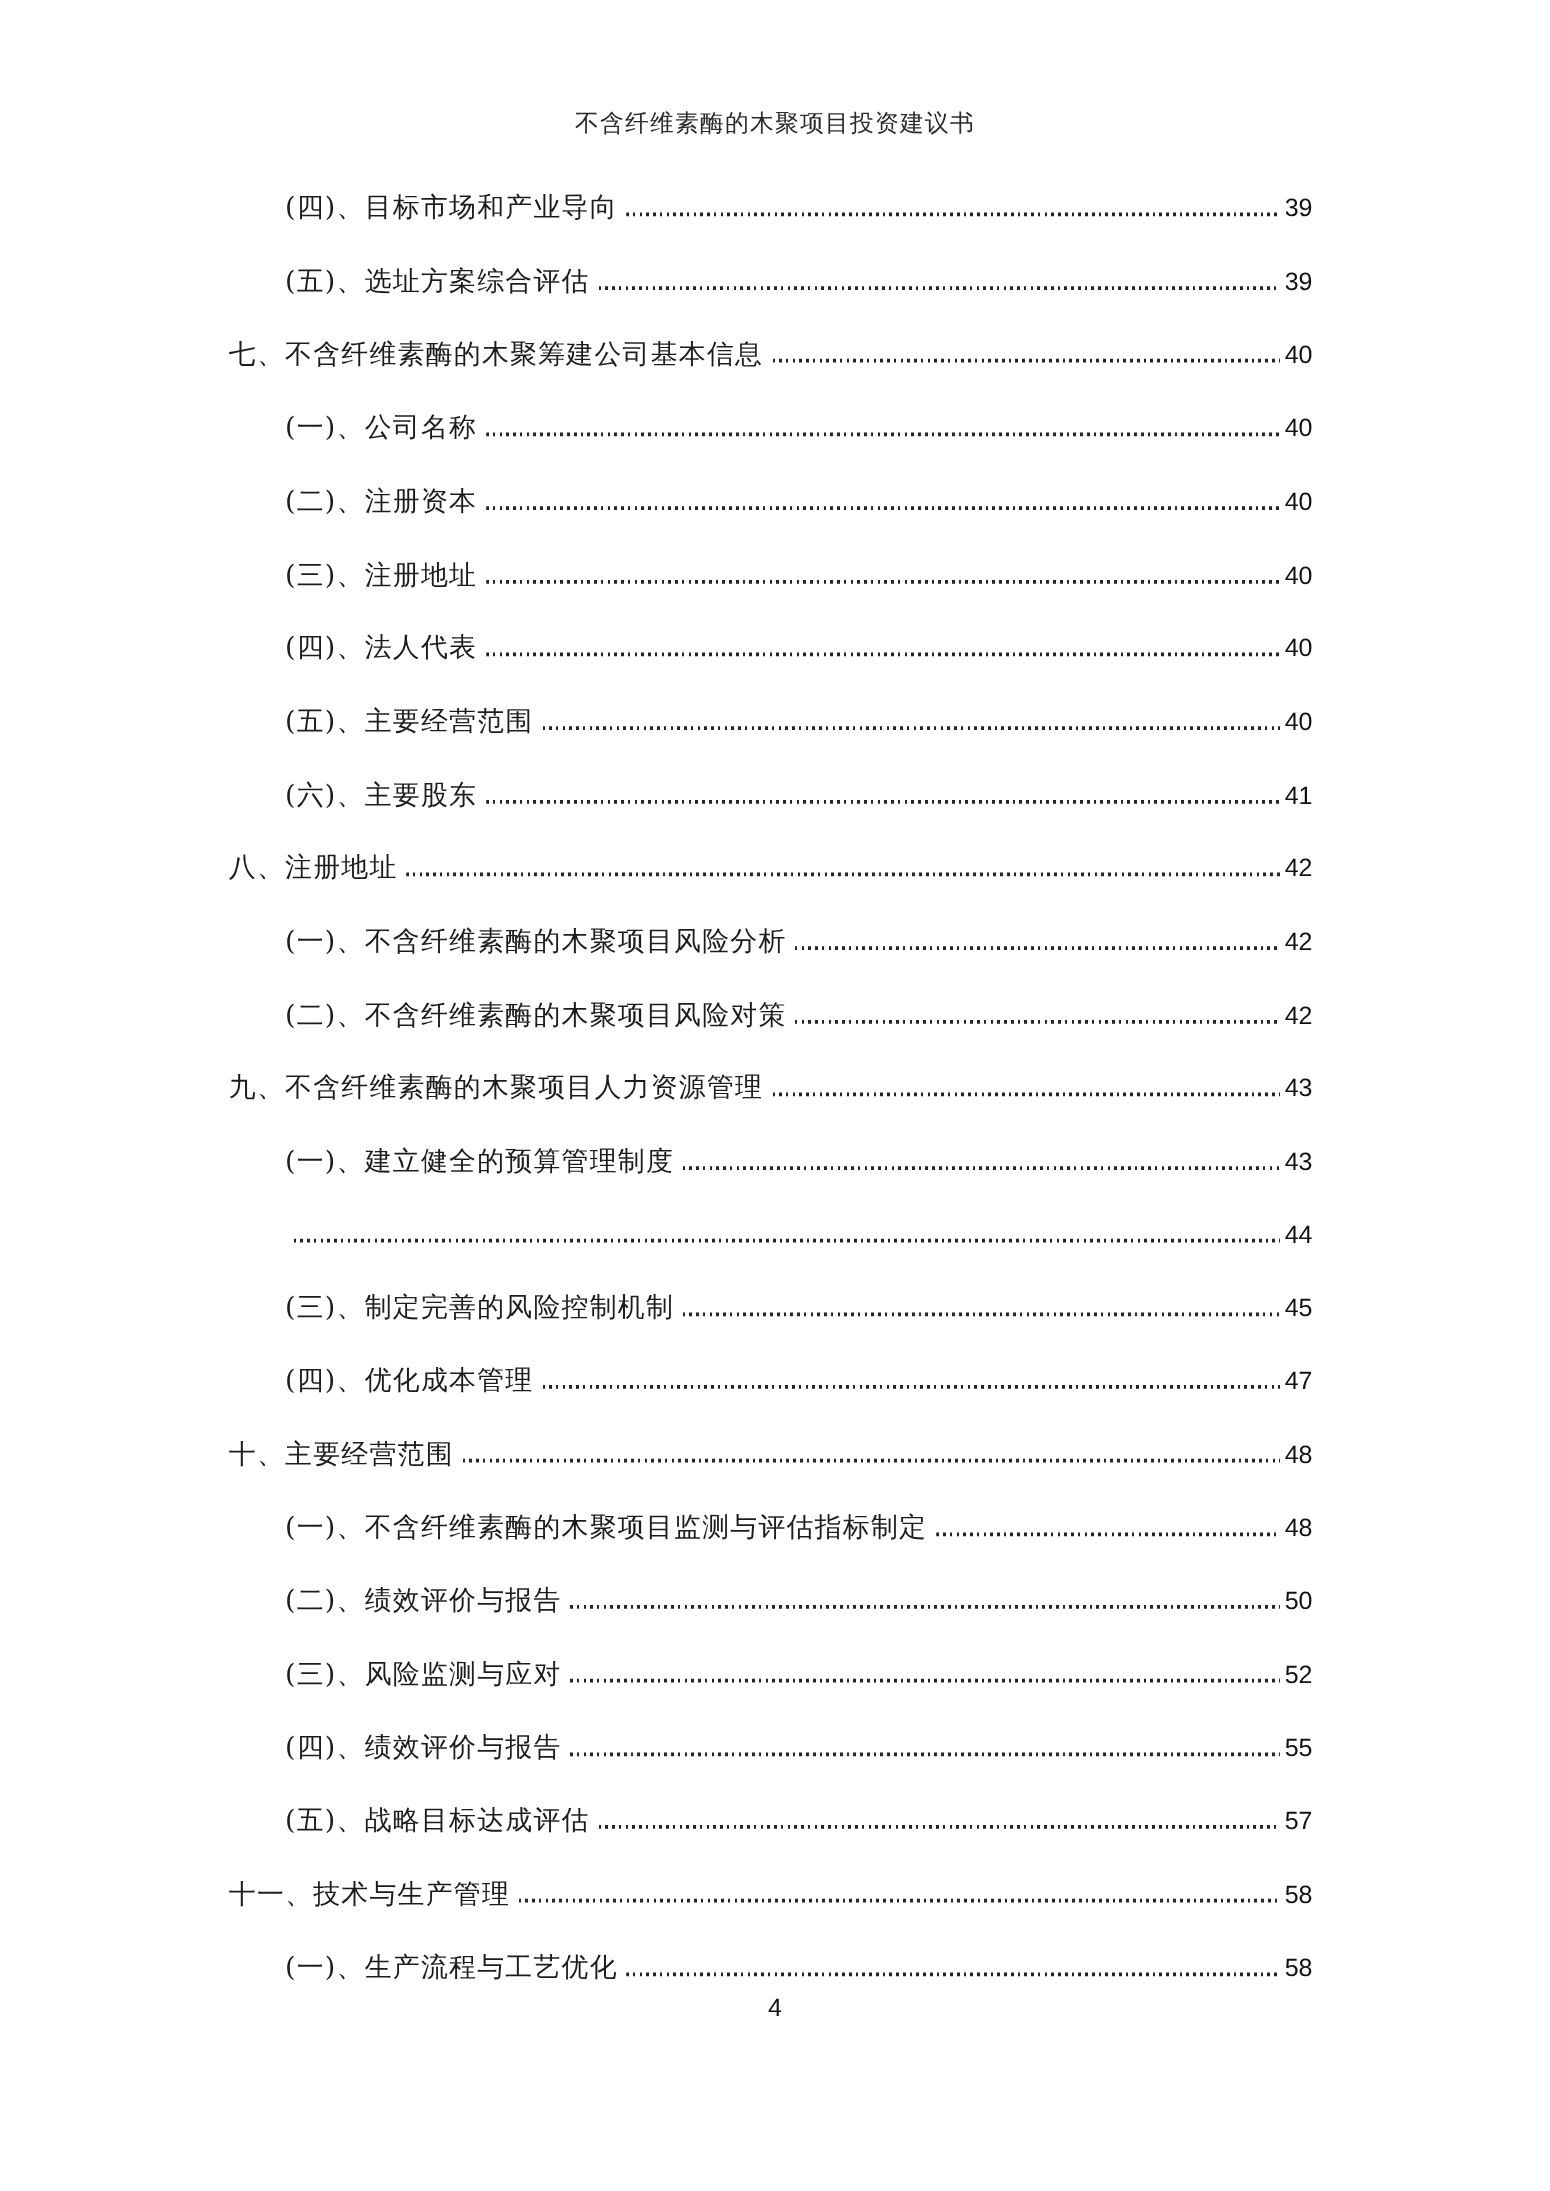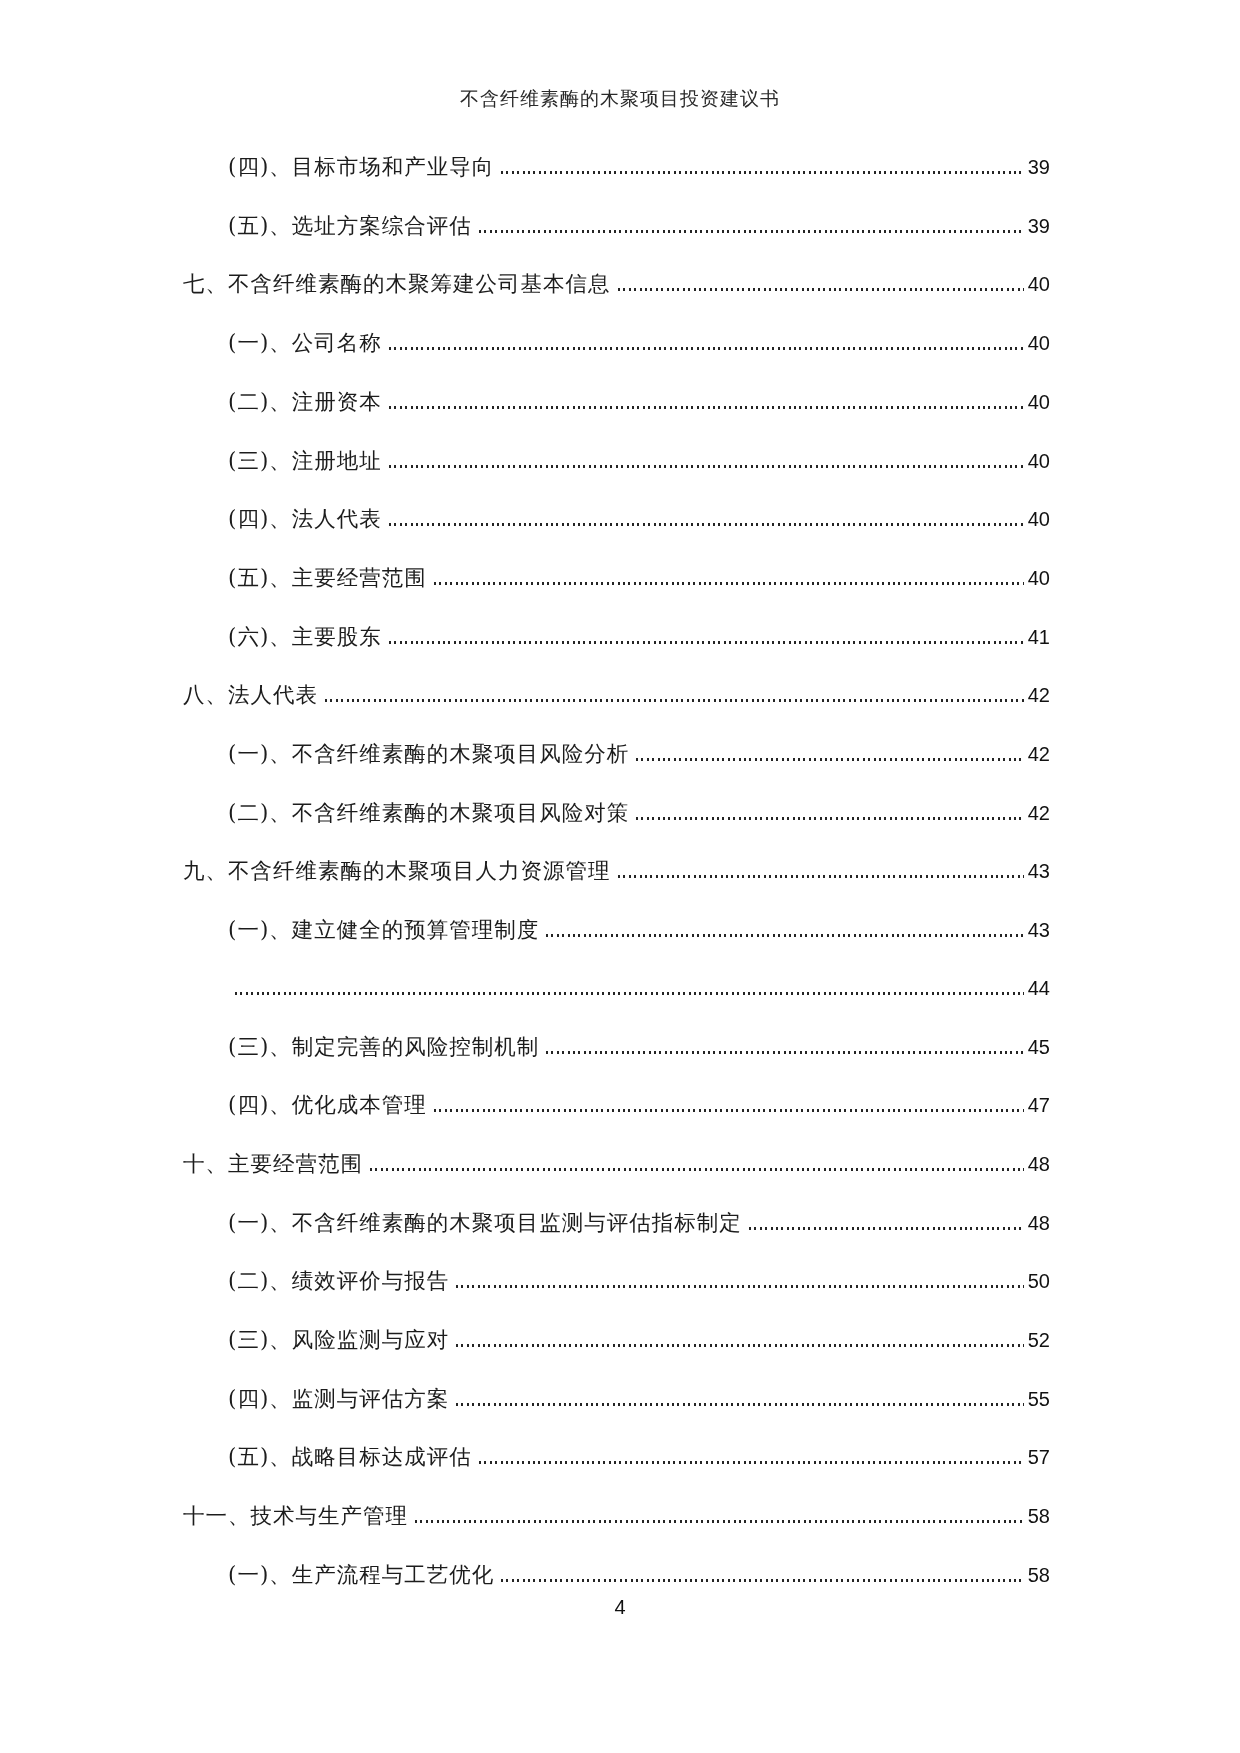--- a/index.html
+++ b/index.html
@@ -117,21 +117,21 @@
     <span class="toc-label">(五)、主要经营范围</span>
     <span class="toc-dots"></span>
     <span class="toc-page">40</span>
   </div>
       <div class="toc-row lvl2">
     <span class="toc-label">(六)、主要股东</span>
     <span class="toc-dots"></span>
     <span class="toc-page">41</span>
   </div>
       <div class="toc-row">
-    <span class="toc-label">八、法人代表</span>
+    <span class="toc-label">八、注册地址</span>
     <span class="toc-dots"></span>
     <span class="toc-page">42</span>
   </div>
       <div class="toc-row lvl2">
     <span class="toc-label">(一)、不含纤维素酶的木聚项目风险分析</span>
     <span class="toc-dots"></span>
     <span class="toc-page">42</span>
   </div>
       <div class="toc-row lvl2">
     <span class="toc-label">(二)、不含纤维素酶的木聚项目风险对策</span>
@@ -176,21 +176,21 @@
     <span class="toc-label">(二)、绩效评价与报告</span>
     <span class="toc-dots"></span>
     <span class="toc-page">50</span>
   </div>
       <div class="toc-row lvl2">
     <span class="toc-label">(三)、风险监测与应对</span>
     <span class="toc-dots"></span>
     <span class="toc-page">52</span>
   </div>
       <div class="toc-row lvl2">
-    <span class="toc-label">(四)、监测与评估方案</span>
+    <span class="toc-label">(四)、绩效评价与报告</span>
     <span class="toc-dots"></span>
     <span class="toc-page">55</span>
   </div>
       <div class="toc-row lvl2">
     <span class="toc-label">(五)、战略目标达成评估</span>
     <span class="toc-dots"></span>
     <span class="toc-page">57</span>
   </div>
       <div class="toc-row">
     <span class="toc-label">十一、技术与生产管理</span>

